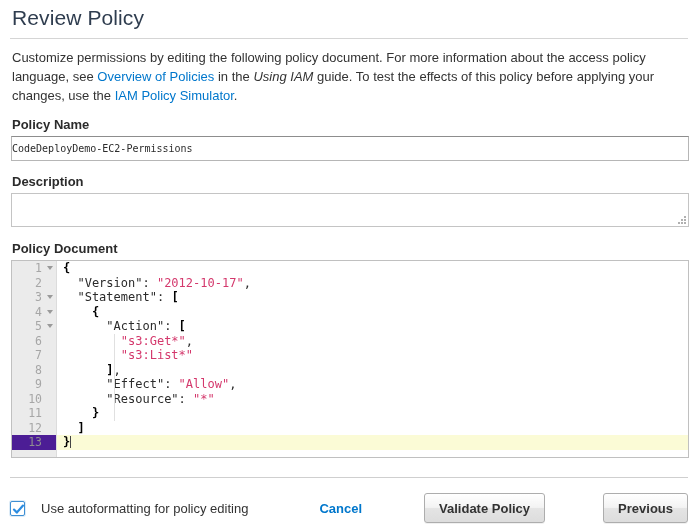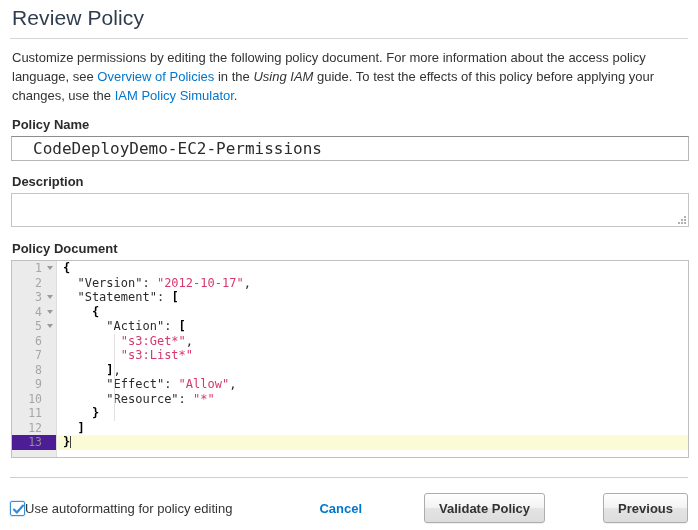--- a/index.html
+++ b/index.html
@@ -63,26 +63,26 @@
     margin: 0 0 4px 2px;
   }
 
   
   .text-input {
     display: block;
     box-sizing: border-box;
     width: 678px;
     height: 25px;
     margin: 0 0 13px 1px;
-    padding: 2px 21px;
+    padding: 2px 0;
     border: 1px solid #b6b6b6;
     border-top-color: #8d8d8d;
     background: #ffffff;
     font-family: "DejaVu Sans Mono", monospace;
-    font-size: 16px;
+    font-size: 10px;
     color: #2b2b2b;
     outline: none;
   }
 
   
   .textarea-wrap {
     position: relative;
     width: 678px;
     margin: 0 0 14px 1px;
   }
@@ -211,21 +211,21 @@
     left: 10px;
     right: 10px;
     top: 492px;
     height: 32px;
     display: flex;
     align-items: center;
   }
   .chk-wrap {
     display: flex;
     align-items: center;
-    gap: 0;
+    gap: 16px;
   }
   .checkbox {
     width: 15px;
     height: 15px;
     box-sizing: border-box;
     border: 1px solid #3d8fd4;
     border-radius: 2px;
     background: #ffffff;
     position: relative;
     box-shadow: 0 0 0 1px rgba(61,143,212,0.18);

